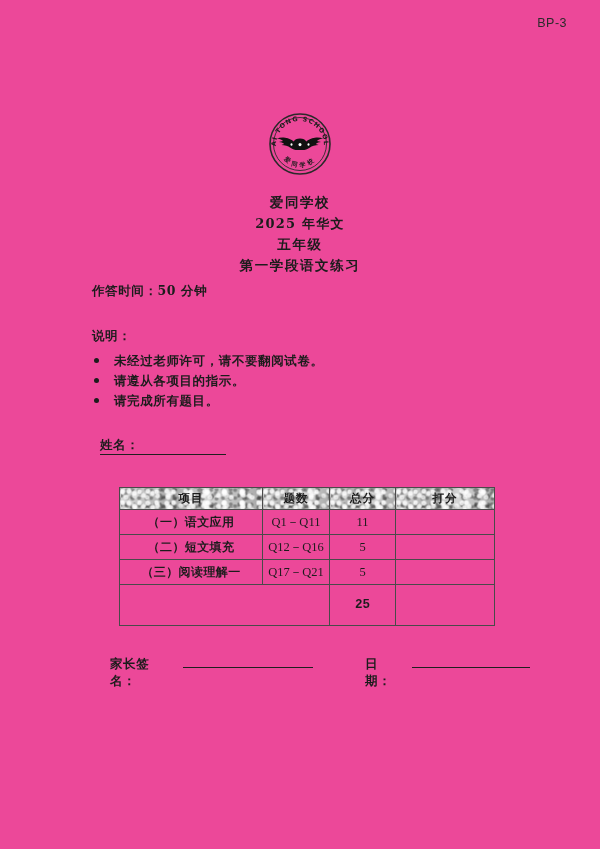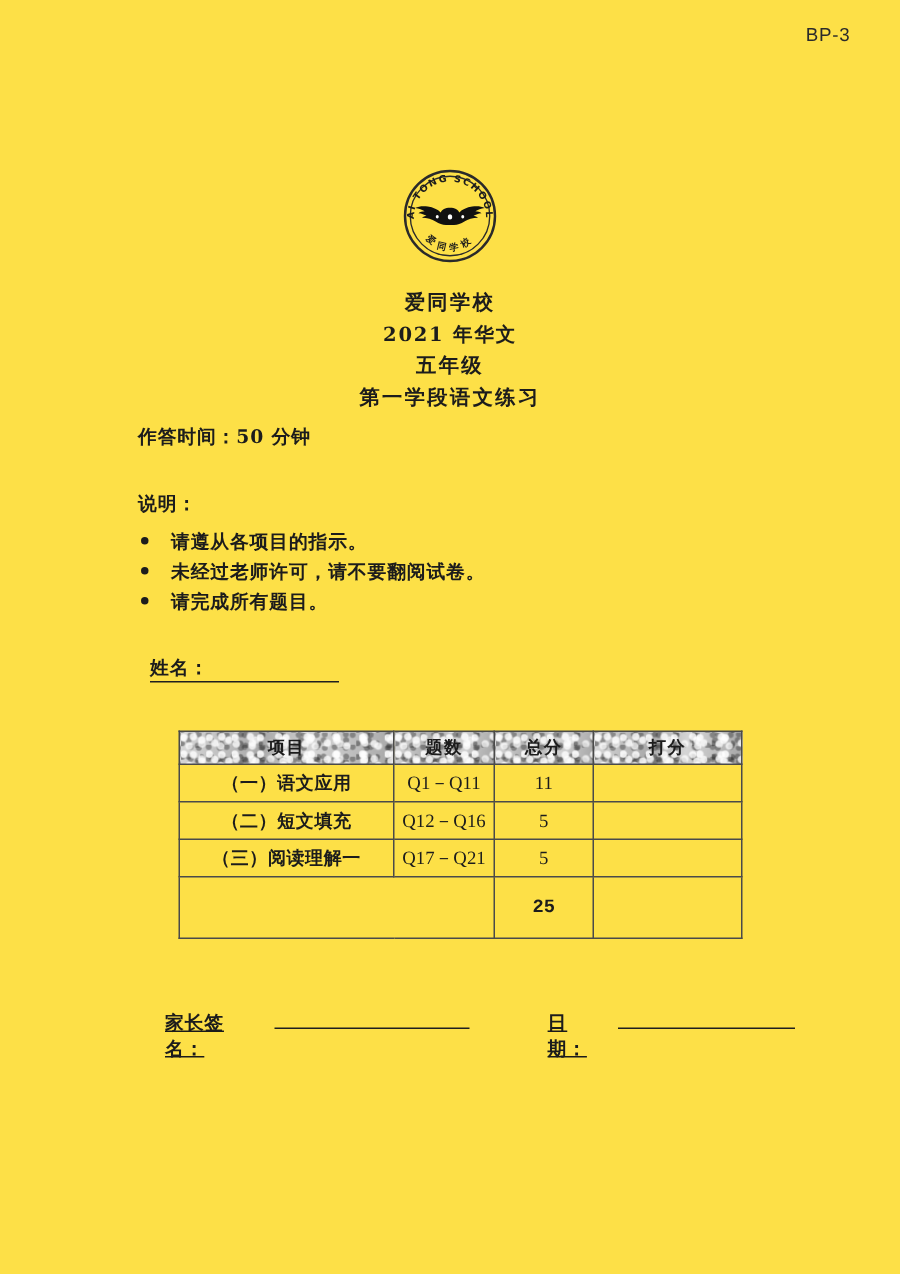--- a/index.html
+++ b/index.html
@@ -12,21 +12,21 @@
     height: 849px;
     position: relative;
     font-family: "DejaVu Sans", sans-serif;
     color: #1a1a1a;
     overflow: hidden;
   }
 
   .page {
     position: absolute;
     inset: 0;
-    background: #fde047;
+    background: #ec4899;
   }
 
   
   .page-code {
     position: absolute;
     top: 16px;
     right: 33px;
     font-family: "Liberation Sans", sans-serif;
     font-size: 12.5px;
     letter-spacing: 0.5px;
@@ -208,23 +208,22 @@
   .marks-table td.total-value {
     font-family: Liberation Mono, monospace;
     font-weight: bold;
     font-size: 12.5px;
   }
 
   
   .footer-area {
     position: absolute;
     left: 110px;
-    top: 674px;
+    top: 656px;
     width: 420px;
-    text-decoration: underline;
   }
   .footer-row {
     display: flex;
     align-items: baseline;
     font-family: "DejaVu Serif", serif;
     font-weight: bold;
     font-size: 12.5px;
     letter-spacing: 0.6px;
     color: #1c1c1c;
   }
@@ -261,38 +260,38 @@
           <ellipse cx="27.5" cy="36.5" rx="1" ry="1.2" fill="#ffffff"></ellipse>
           <ellipse cx="44.5" cy="36.6" rx="2.1" ry="2.4" fill="#111111"></ellipse>
           <ellipse cx="44.5" cy="36.5" rx="1" ry="1.2" fill="#ffffff"></ellipse>
         </g>
       </svg>
     </div>
   </div>
 
   <div class="title-block">
     <div class="title-line">爱同学校</div>
-    <div class="title-line en-mix">2021 年华文</div>
+    <div class="title-line en-mix">2025 年华文</div>
     <div class="title-line">五年级</div>
     <div class="title-line">第一学段语文练习</div>
   </div>
 
   <div class="body-area">
 
     <div class="duration">作答时间：50 分钟</div>
 
     <div class="notes-title">说明：</div>
     <ul class="notes">
       <li>
         <span class="bullet"></span>
-        <span>请遵从各项目的指示。</span>
+        <span>未经过老师许可，请不要翻阅试卷。</span>
       </li>
       <li>
         <span class="bullet"></span>
-        <span>未经过老师许可，请不要翻阅试卷。</span>
+        <span>请遵从各项目的指示。</span>
       </li>
       <li>
         <span class="bullet"></span>
         <span>请完成所有题目。</span>
       </li>
     </ul>
 
     <div class="field-row name-row">
       <span>姓名：</span>
       <span class="rule rule-name"></span>

